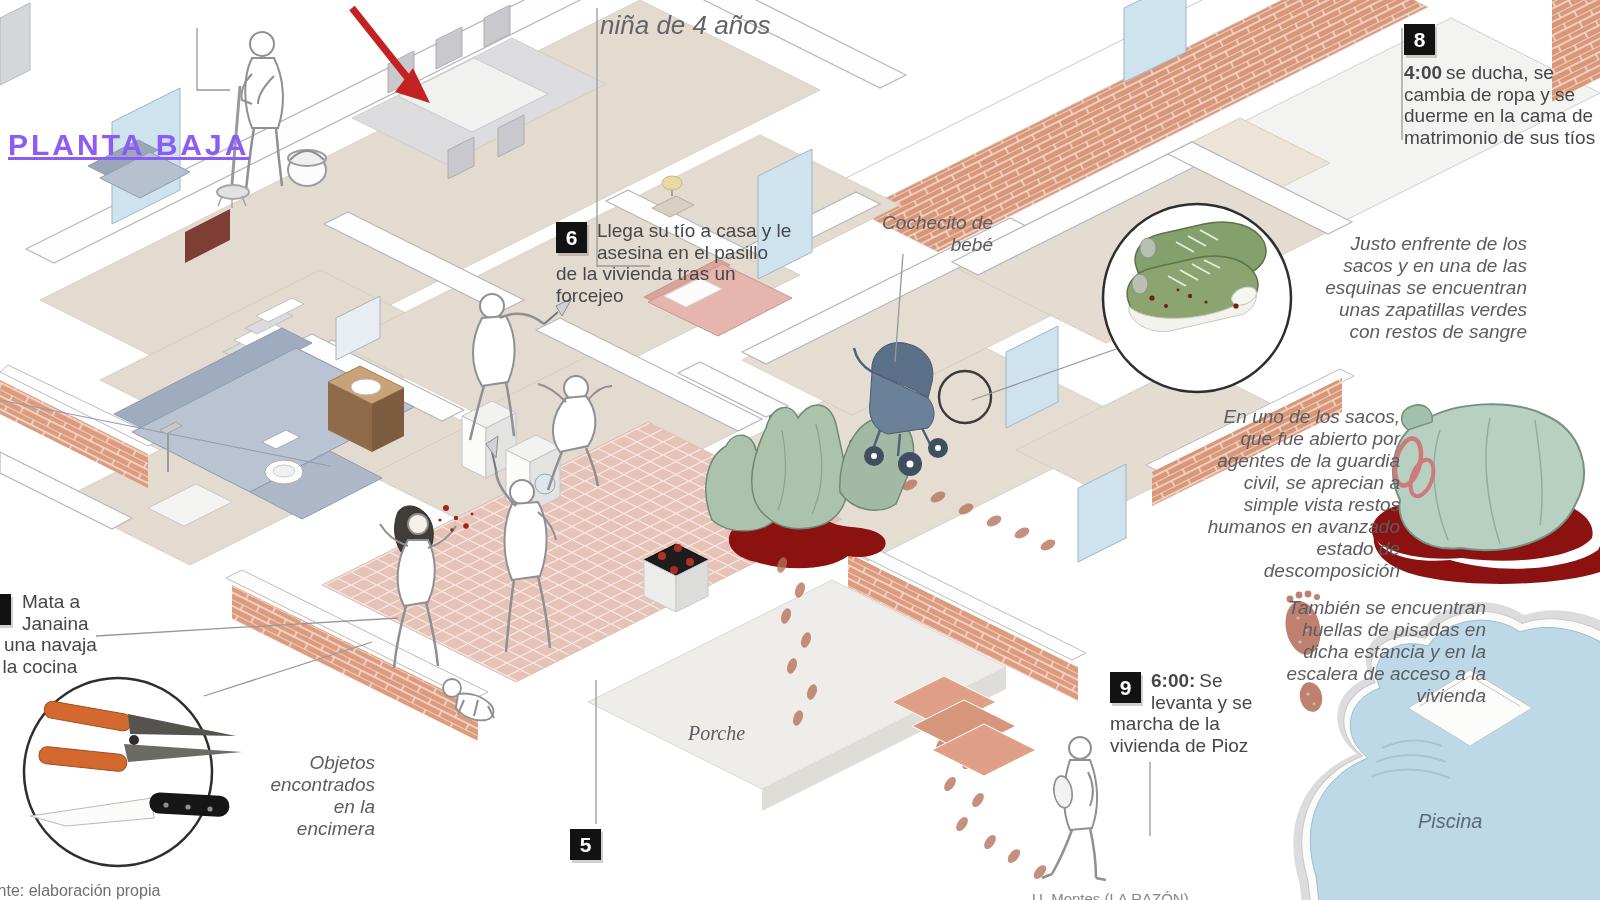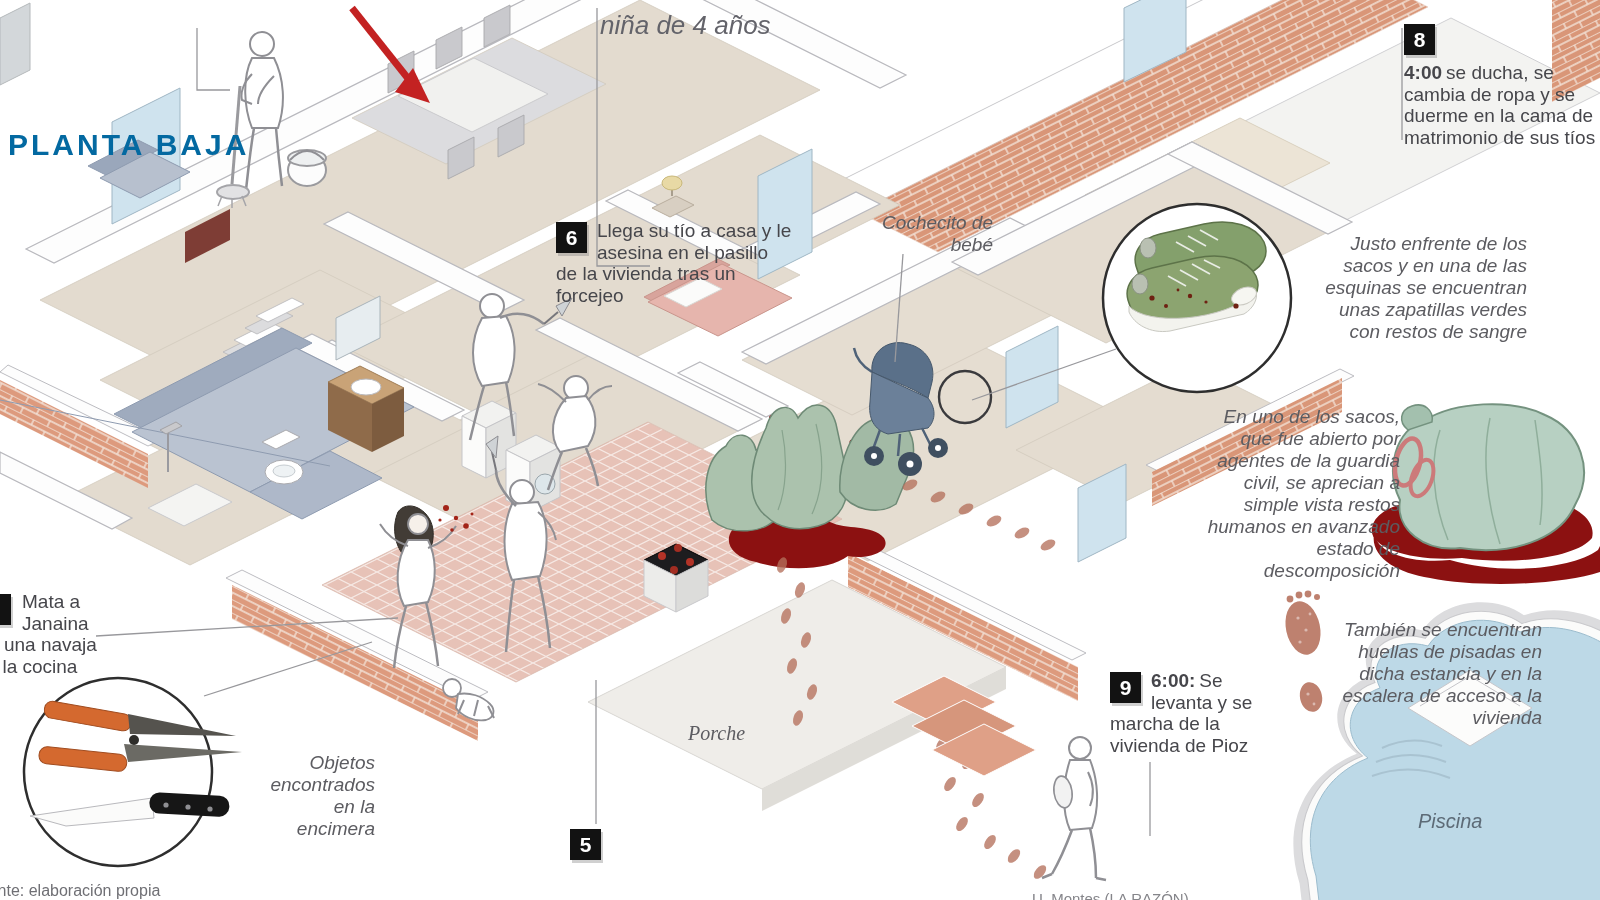--- a/index.html
+++ b/index.html
@@ -1,20 +1,20 @@
 <!DOCTYPE html>
 <html><head>
 <meta charset="utf-8">
 <style>
   html,body{margin:0;padding:0;}
   body{width:1600px;height:900px;position:relative;overflow:hidden;background:#fff;
        font-family:"Liberation Sans","DejaVu Sans",sans-serif;}
   .abs{position:absolute;}
   #scene{position:absolute;left:0;top:0;}
-  .floor-title{font-size:30px;font-weight:bold;color:#0369a1;letter-spacing:3px;}
+  .floor-title{font-size:30px;font-weight:bold;color:#8b5cf6;letter-spacing:3px;text-decoration:underline;}
   .note{font-style:italic;color:#5c5c61;font-size:19px;line-height:1.16;text-align:right;}
   .callout{color:#46464b;font-size:19px;line-height:1.14;}
   .badge{width:31px;height:31px;background:#121212;color:#fff;font-weight:bold;font-size:21px;
          text-align:center;line-height:31px;box-shadow:2px 3px 0 rgba(120,120,120,.35);}
   .badge.fl{float:left;margin:2px 10px 4px 0;}
   .t-bold{font-weight:bold;padding-right:4px;}
   .lbl-italic{font-style:italic;color:#63636a;}
   .janaina-line{display:block;}
   .jl-0,.jl-1{padding-left:54px;}
   .jl-3{padding-left:8px;}
@@ -430,18 +430,18 @@
   <div class="badge fl">5</div>
 </div>
 
 <div class="abs note" style="left:688px;top:722px;font-size:20px;font-family:Liberation Serif, serif;">Porche</div>
 
 <div class="abs callout" style="left:1110px;top:670px;width:162px;">
   <div class="badge fl">9</div>
   <span class="t-bold">6:00:</span><span>Se levanta y se marcha de la vivienda de Pioz</span>
 </div>
 
-<div class="abs note" style="left:1332px;top:597px;width:210px;margin-top:22px;">También se encuentran huellas de pisadas en dicha estancia y en la escalera de acceso a la vivienda</div>
+<div class="abs note" style="left:1276px;top:597px;width:210px;">También se encuentran huellas de pisadas en dicha estancia y en la escalera de acceso a la vivienda</div>
 
 <div class="abs note" style="left:1418px;top:810px;font-size:20px;color:#5d6b77;">Piscina</div>
 
 <div class="abs credit" style="left:-30px;top:882px;">Fuente: elaboración propia</div>
 <div class="abs credit2" style="left:1032px;top:890px;">U. Montes (LA RAZÓN)</div>
 
 </body></html>

